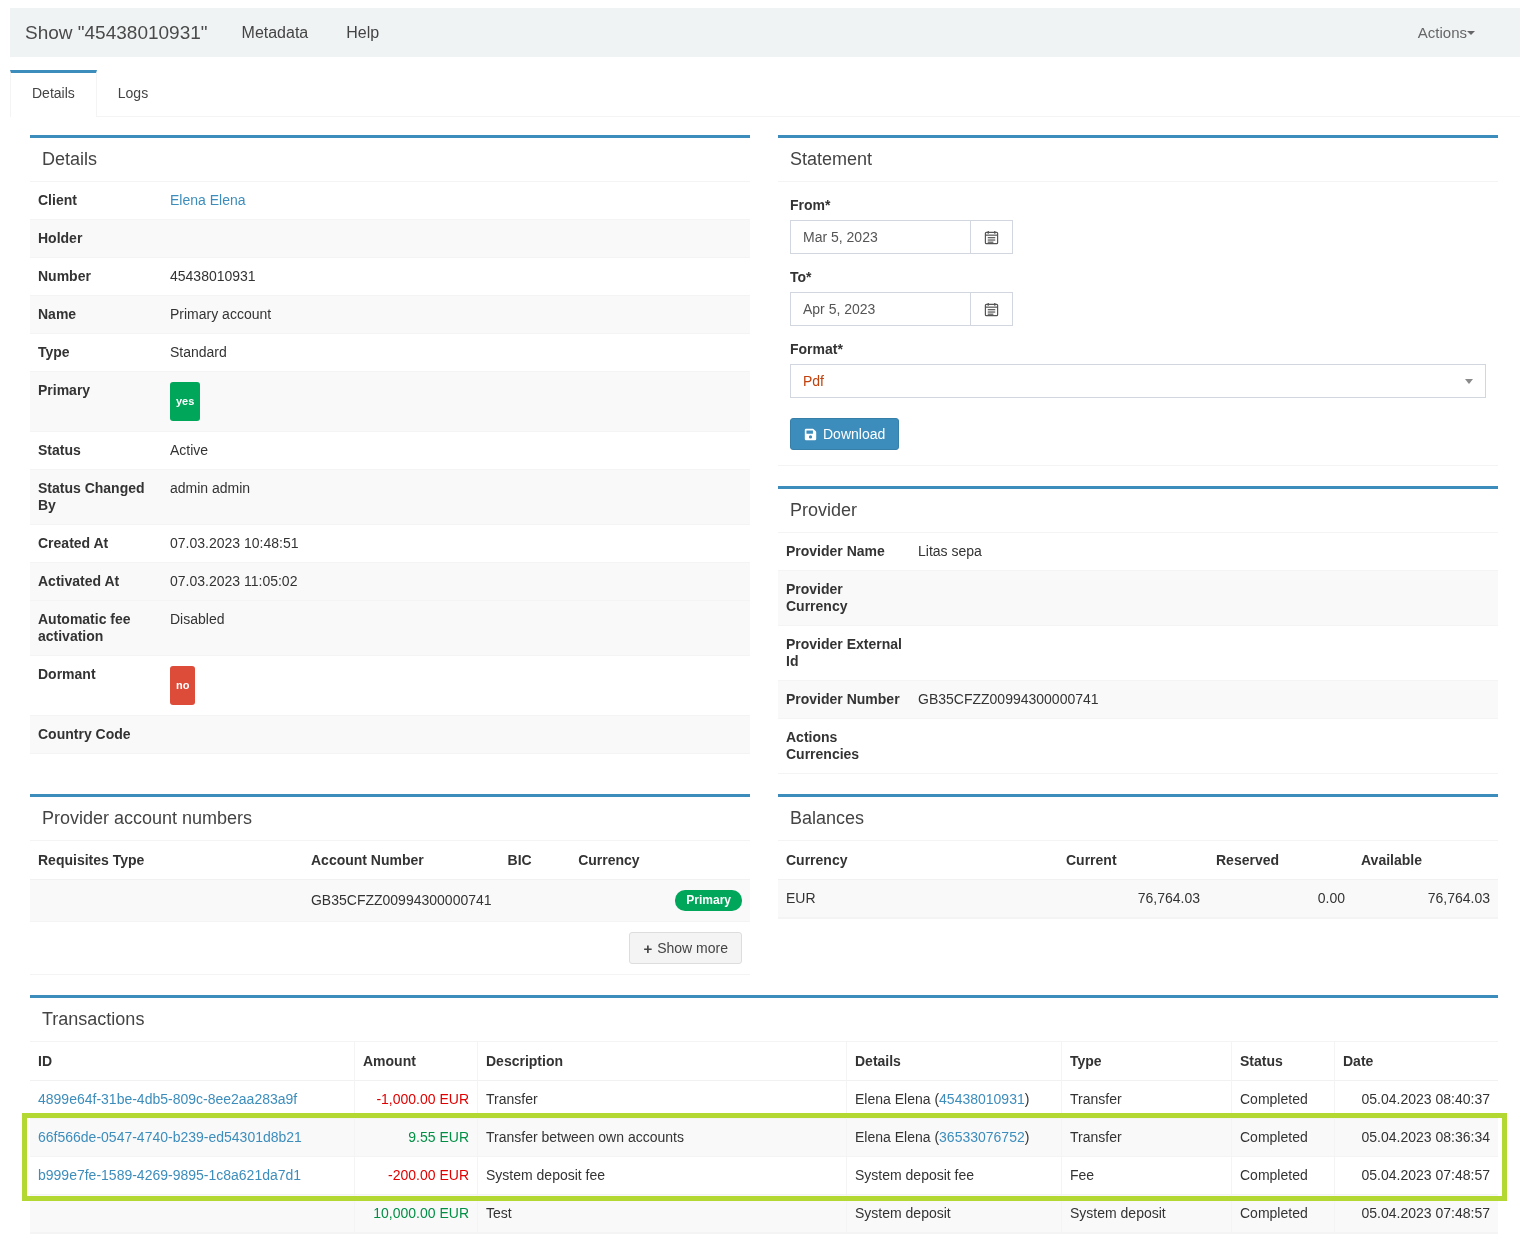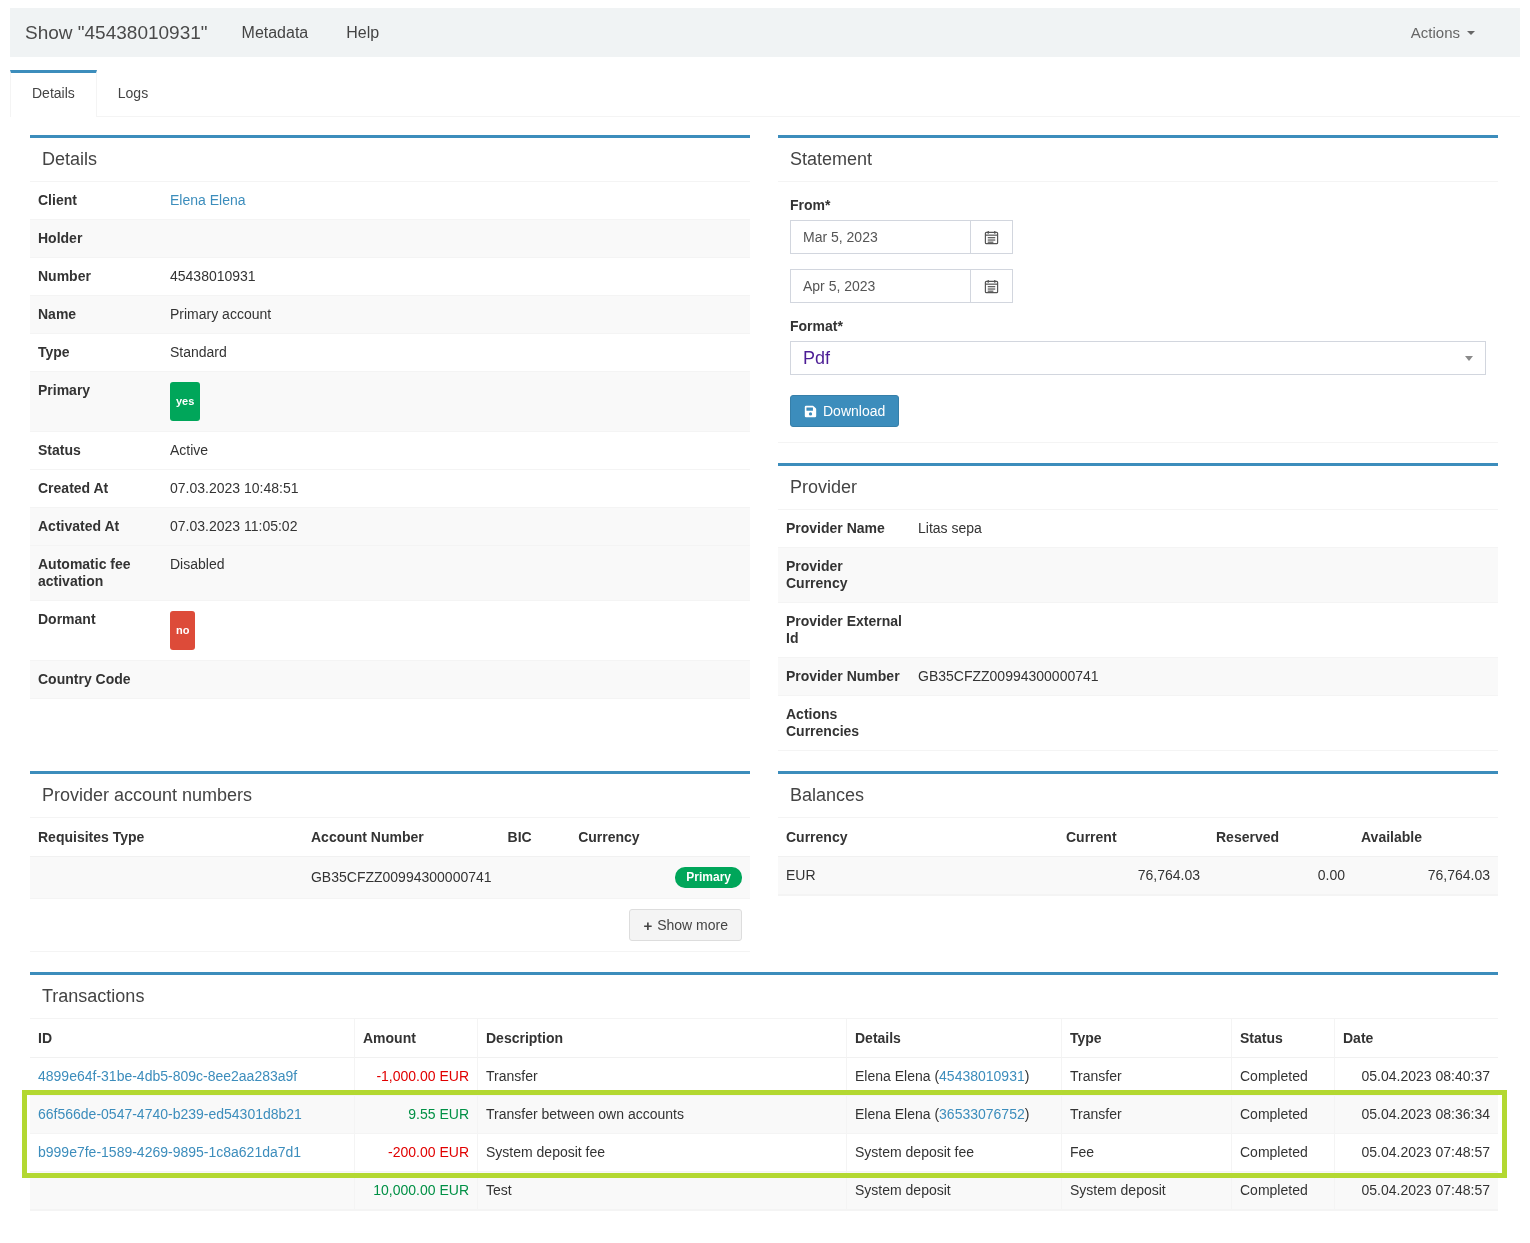--- a/index.html
+++ b/index.html
@@ -13,21 +13,21 @@
   html,body{width:1530px;height:1243px;overflow:hidden;background:#fff;
     font-family:"Liberation Sans","DejaVu Sans",sans-serif;font-size:14px;color:var(--txt);}
   a{color:var(--accent);text-decoration:none;cursor:pointer;}
 
   
   .topbar{margin:8px 10px 0 10px;height:49px;background:#f0f3f4;
     display:flex;align-items:center;padding:0 45px 0 15px;}
   .topbar .title{font-size:19px;color:#4a4a4a;margin-right:34px;white-space:nowrap;}
   .topbar .menu-link{color:#444;margin-right:38px;font-size:16px;}
   .topbar .spacer{flex:1;}
-  .topbar .actions{color:#666;font-size:15px;display:flex;align-items:center;gap:7px;cursor:pointer;}
+  .topbar .actions{color:#666;font-size:15px;display:flex;align-items:center;cursor:pointer;}
   .caret{width:0;height:0;border-left:4px solid transparent;border-right:4px solid transparent;
     border-top:4px solid #666;display:inline-block;}
 
   
   .tabs{margin:13px 10px 0 10px;display:flex;border-bottom:1px solid var(--border-faint);}
   .tab{padding:15px 21px;font-size:14px;color:#444;cursor:pointer;position:relative;background:transparent;}
   .tab.active{background:#fff;border-top:3px solid var(--accent);
     border-left:1px solid var(--border-faint);border-right:1px solid var(--border-faint);
     padding-top:12px;margin-bottom:-1px;}
 
@@ -71,21 +71,21 @@
   .box-body{padding:15px 12px;}
   .form-label{font-weight:bold;color:#333;margin-bottom:7px;}
   .form-group{margin-bottom:15px;}
   .input-group{display:flex;width:223px;border-radius:10px;}
   .input-group input{width:181px;height:34px;border:1px solid #d2d6de;padding:6px 12px;
     font-family:inherit;font-size:14px;color:#555;outline:none;background:#fff;}
   .addon{width:42px;height:34px;border:1px solid #d2d6de;border-left:none;background:#fff;
     display:flex;align-items:center;justify-content:center;cursor:pointer;}
   .select-wrap{position:relative;width:100%;}
   .select-wrap select{width:100%;height:34px;border:1px solid #d2d6de;padding:6px 12px;
-    font-family:inherit;font-size:18px;color:#4c1d95;background:#fff;appearance:none;
+    font-family:inherit;font-size:14px;color:#c2410c;background:#fff;appearance:none;
     -webkit-appearance:none;outline:none;}
   .select-wrap::after{content:"";position:absolute;right:13px;top:15px;width:0;height:0;
     border-left:4px solid transparent;border-right:4px solid transparent;border-top:5px solid #8a8a8a;
     pointer-events:none;}
   .btn-primary{display:inline-flex;align-items:center;gap:6px;background:var(--accent);
     border:1px solid #367fa9;color:#fff;font-size:14px;font-family:inherit;
     padding:7px 13px;border-radius:3px;cursor:pointer;margin-top:5px;}
   .btn-default{display:inline-flex;align-items:center;gap:5px;background:#f4f4f4;border:1px solid #ddd;
     color:#444;font-size:14px;font-family:inherit;padding:7px 13px;border-radius:3px;cursor:pointer;}
   .plus{font-weight:bold;font-size:15px;line-height:13px;}
@@ -142,20 +142,24 @@
               <td class="lbl">Type</td>
               <td>Standard</td>
             </tr>
             <tr class="striped">
               <td class="lbl">Primary</td>
               <td><span class="badge green">yes</span></td>
             </tr>
             <tr class="">
               <td class="lbl">Status</td>
               <td>Active</td>
+            </tr>
+            <tr class="striped">
+              <td class="lbl">Status Changed By</td>
+              <td>admin admin</td>
             </tr>
             <tr class="">
               <td class="lbl">Created At</td>
               <td>07.03.2023 10:48:51</td>
             </tr>
             <tr class="striped">
               <td class="lbl">Activated At</td>
               <td>07.03.2023 11:05:02</td>
             </tr>
             <tr class="striped">
@@ -190,20 +194,21 @@
                 <line x1="4.5" y1="1" x2="4.5" y2="4"></line>
                   <line x1="11.5" y1="1" x2="11.5" y2="4"></line>
                 <line x1="4" y1="8.2" x2="12" y2="8.2"></line>
                   <line x1="4" y1="10.7" x2="12" y2="10.7"></line>
                   <line x1="4" y1="13" x2="10" y2="13"></line>
               </svg>
             </span>
           </div>
         </div>
         <div class="form-group">
+          <div class="form-label">To*</div>
           <div class="input-group">
             <input type="text" value="Apr 5, 2023" style="">
             <span class="addon">
               <svg width="15" height="15" viewBox="0 0 16 16" fill="none" stroke="#555" stroke-width="1.3">
                 <rect x="1.5" y="2.5" width="13" height="12" rx="1"></rect>
                   <line x1="1.5" y1="5.5" x2="14.5" y2="5.5"></line>
                 <line x1="4.5" y1="1" x2="4.5" y2="4"></line>
                   <line x1="11.5" y1="1" x2="11.5" y2="4"></line>
                 <line x1="4" y1="8.2" x2="12" y2="8.2"></line>
                   <line x1="4" y1="10.7" x2="12" y2="10.7"></line>

